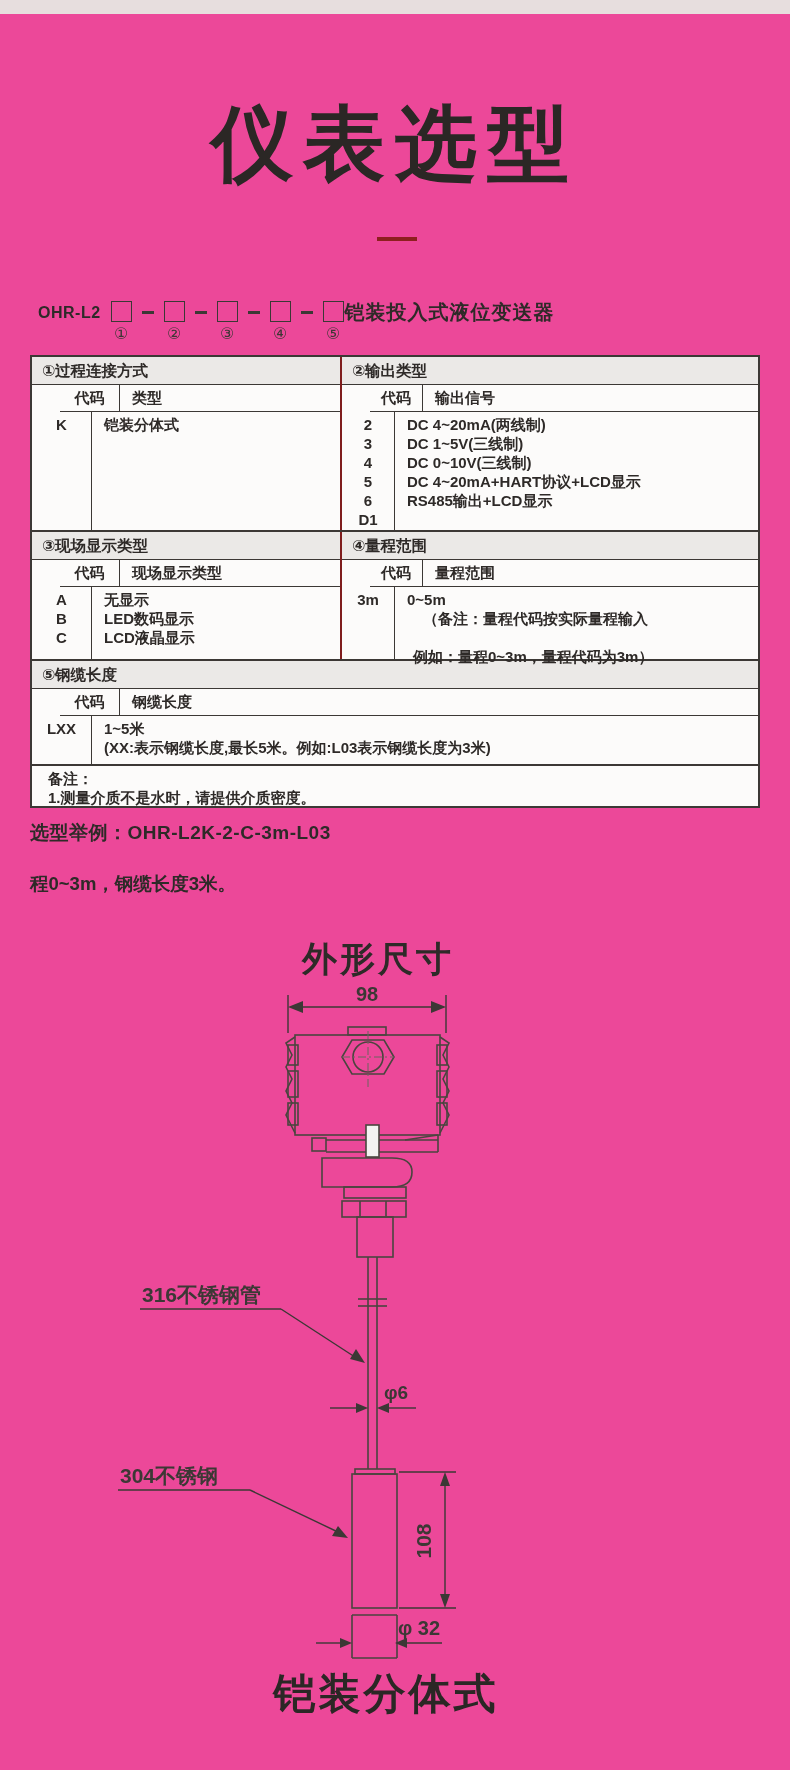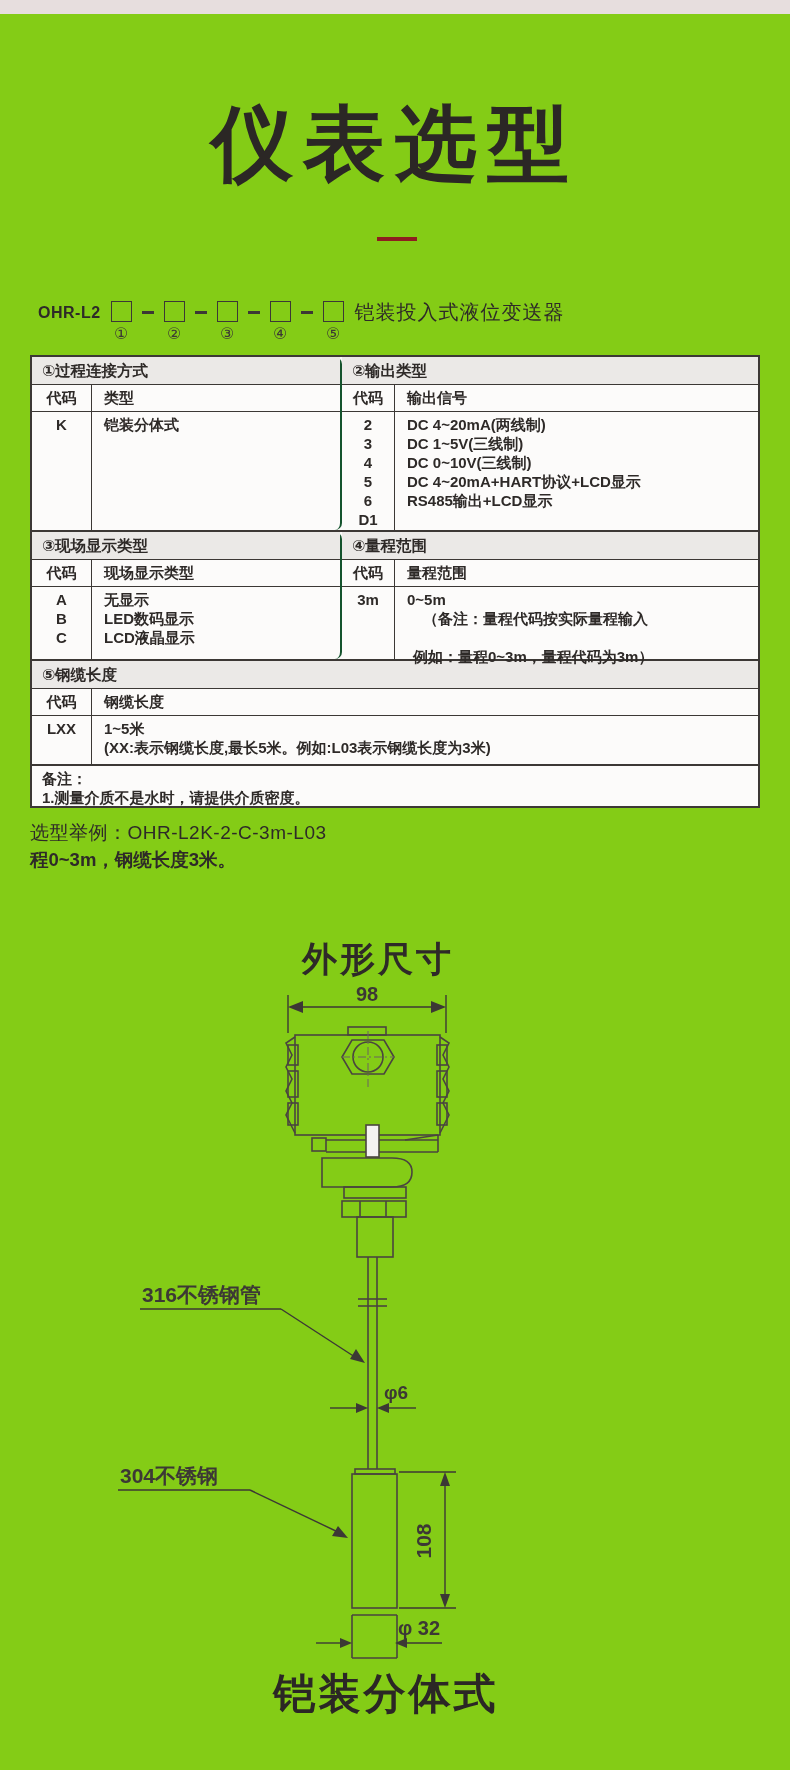--- a/index.html
+++ b/index.html
@@ -1,73 +1,73 @@
 <!DOCTYPE html>
 <html><head>
 <meta charset="utf-8">
 <style>
   html,body { margin:0; padding:0; }
   .page {
     position:relative; width:790px; height:1770px;
-    background:#84cc16; overflow:hidden;
+    background:#ec4899; overflow:hidden;
     font-family:"Liberation Sans","DejaVu Sans",sans-serif;
     color:#2e2a28;
   }
   .top-band { position:absolute; top:0; left:0; width:790px; height:14px; background:#e7dede; }
 
   .main-title {
     position:absolute; top:90px; left:0; width:790px; text-align:center;
     font-size:82px; font-weight:900; letter-spacing:10px; color:#2b2725;
   }
   .red-dash { position:absolute; top:237px; left:377px; width:40px; height:4px; background:#8e1f1f; }
 
   
   .model-line { position:absolute; top:301px; left:38px; display:flex; align-items:flex-start; }
   .model-prefix { font-size:16px; font-weight:700; line-height:23px; margin-right:9px; letter-spacing:0.5px; }
   .box-unit { display:flex; flex-direction:column; align-items:center; width:23px; }
   .model-box { width:19px; height:19px; border:1.5px solid #3c3835; background:transparent; }
   .marker { font-size:16px; line-height:16px; margin-top:4px; color:#3c3835; }
   .dash-sep { width:12px; height:2.5px; background:#3c3835; margin:10px 9px 0 9px; }
-  .model-suffix { font-size:20px; font-weight:400; line-height:23px; margin-left:10px; letter-spacing:1px; }
+  .model-suffix { font-size:20px; font-weight:700; line-height:23px; letter-spacing:1px; }
 
   
   .sel-table {
     position:absolute; left:30px; top:355px; width:730px;
     border:2px solid #3c3835; background:#fcfbfa; box-sizing:border-box;
     font-size:15px;
   }
   .trow + .trow { border-top:2px solid #3c3835; }
   .split { display:flex; }
-  .half-l { width:310px; border-right:2px solid #14532d; box-sizing:border-box;border-radius:7px; }
+  .half-l { width:310px; border-right:2px solid #7f1d1d; box-sizing:border-box; }
   .half-r { flex:1; }
   .sec-header {
     height:27px; line-height:27px; background:#ebe9e7;
     font-weight:700; font-size:15.5px; padding-left:10px;
     border-bottom:1.5px solid #3c3835;
   }
-  .col-header { display:flex; height:26px; line-height:26px; font-weight:700; border-bottom:1.5px solid #3c3835; }
+  .col-header { display:flex; height:26px; line-height:26px; font-weight:700; border-bottom:1.5px solid #3c3835;margin-left:28px; }
   .code-h { width:60px; text-align:center; border-right:1.5px solid #3c3835; box-sizing:border-box; }
   .half-r .code-h, .half-r .code-col { width:53px; }
   .desc-h { flex:1; padding-left:12px; }
   .data-area { display:flex; }
   .h-d1 { height:118px; } .h-d2 { height:72px; } .h-d3 { height:48px; }
   .code-col {
     width:60px; border-right:1.5px solid #3c3835; box-sizing:border-box;
     display:flex; flex-direction:column; align-items:center; padding-top:3px;
   }
   .desc-col { flex:1; padding:3px 0 0 12px; }
   .dline { height:19px; line-height:19px; font-weight:600; white-space:nowrap; }
   .note-indent1 { padding-left:16px; }
   .note-indent2 { padding-left:6px;margin-top:19px; }
-  .remark { padding:3px 10px 0 10px; height:37px; }
+  .remark { padding:3px 10px 0 16px; height:37px; }
   .remark .dline { height:19px; line-height:19px; }
 
   
   .example { position:absolute; left:30px; top:820px; width:745px; }
-  .example-line1 { font-size:19px; font-weight:400; letter-spacing:0.5px; margin-bottom:1px; }
+  .example-line1 { font-size:19px; font-weight:700; letter-spacing:0.5px; margin-bottom:25px; }
   .example-line2, .example-line3 { font-size:18.5px; font-weight:700; line-height:26px; }
 
   
   .drawing-title {
     position:absolute; top:910px; left:0; width:756px; text-align:center;
     font-size:35px; font-weight:800; letter-spacing:3px;margin-top:26px;
   }
   .drawing-svg { position:absolute; left:0; top:985px; }
   .drawing-svg path, .drawing-svg rect, .drawing-svg line, .drawing-svg circle, .drawing-svg polygon.outline {
     fill:none; stroke:#4a453f; stroke-width:1.6;

